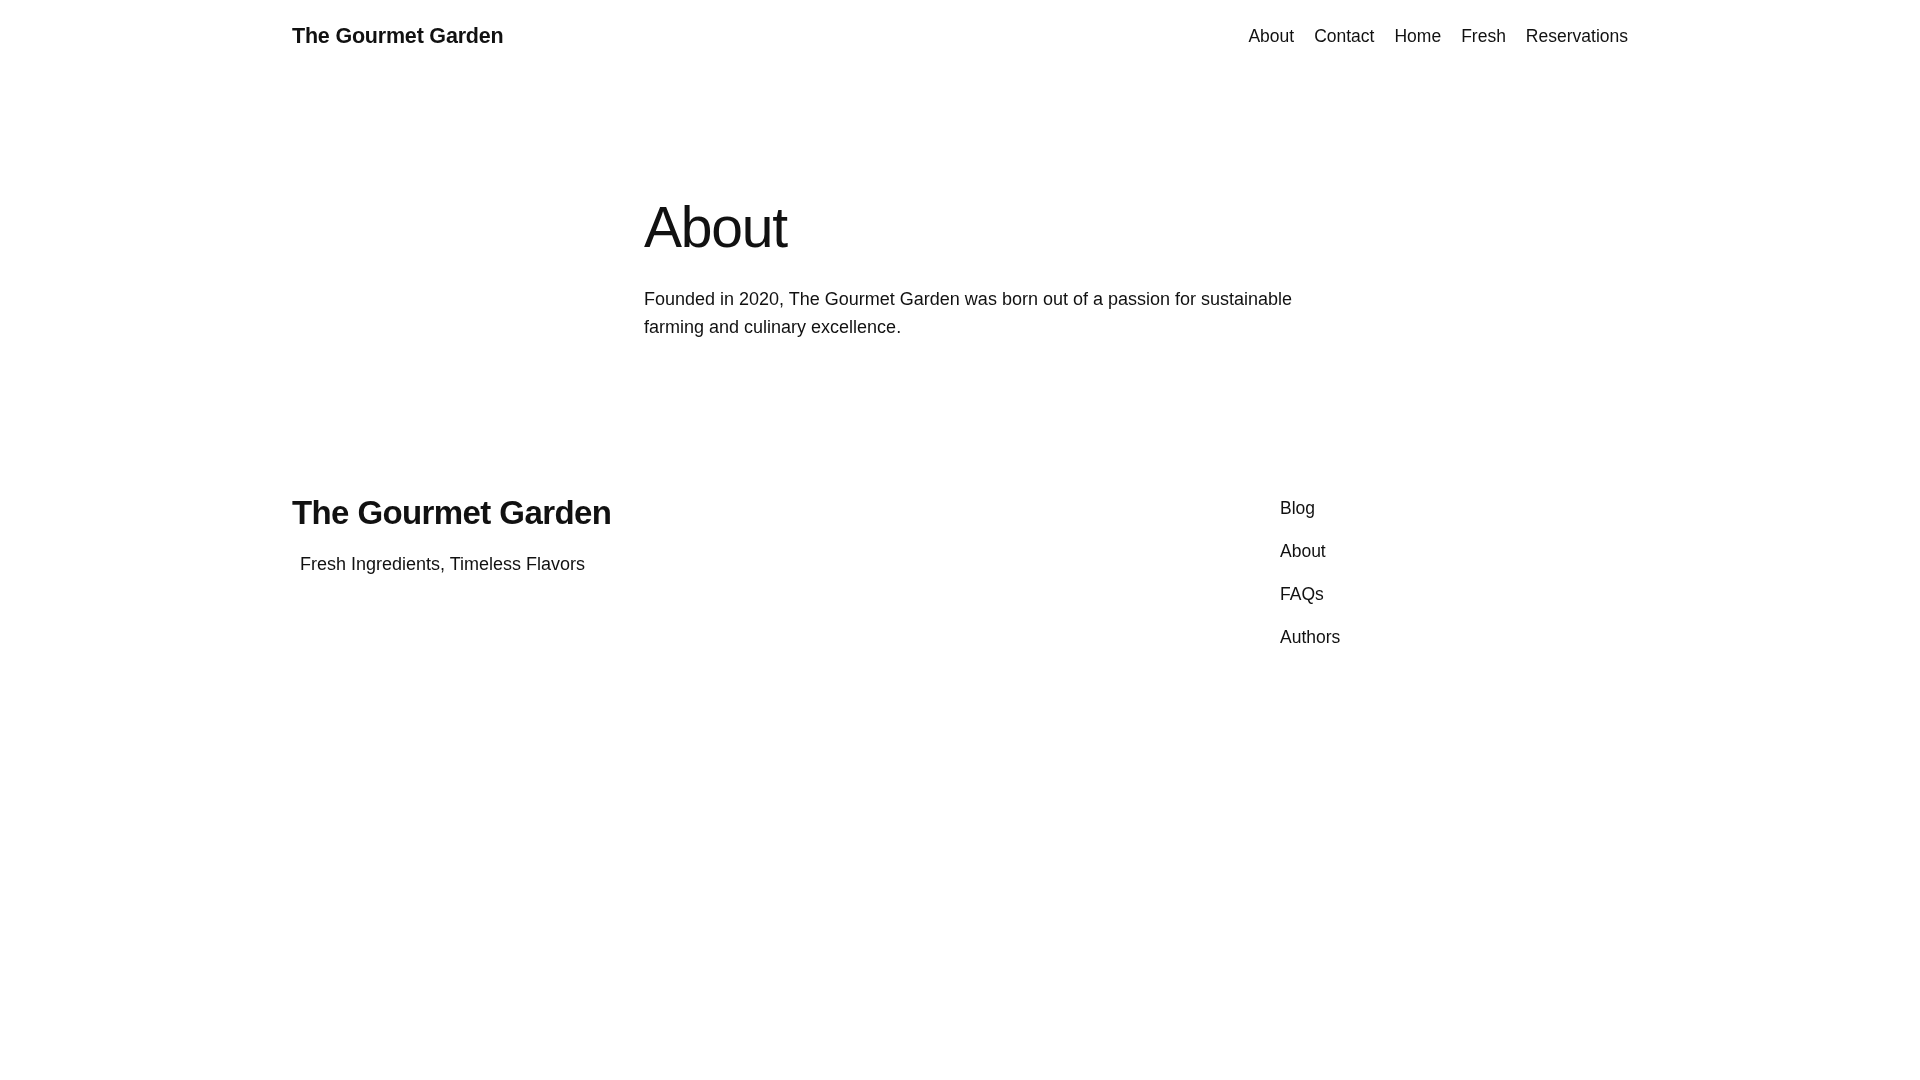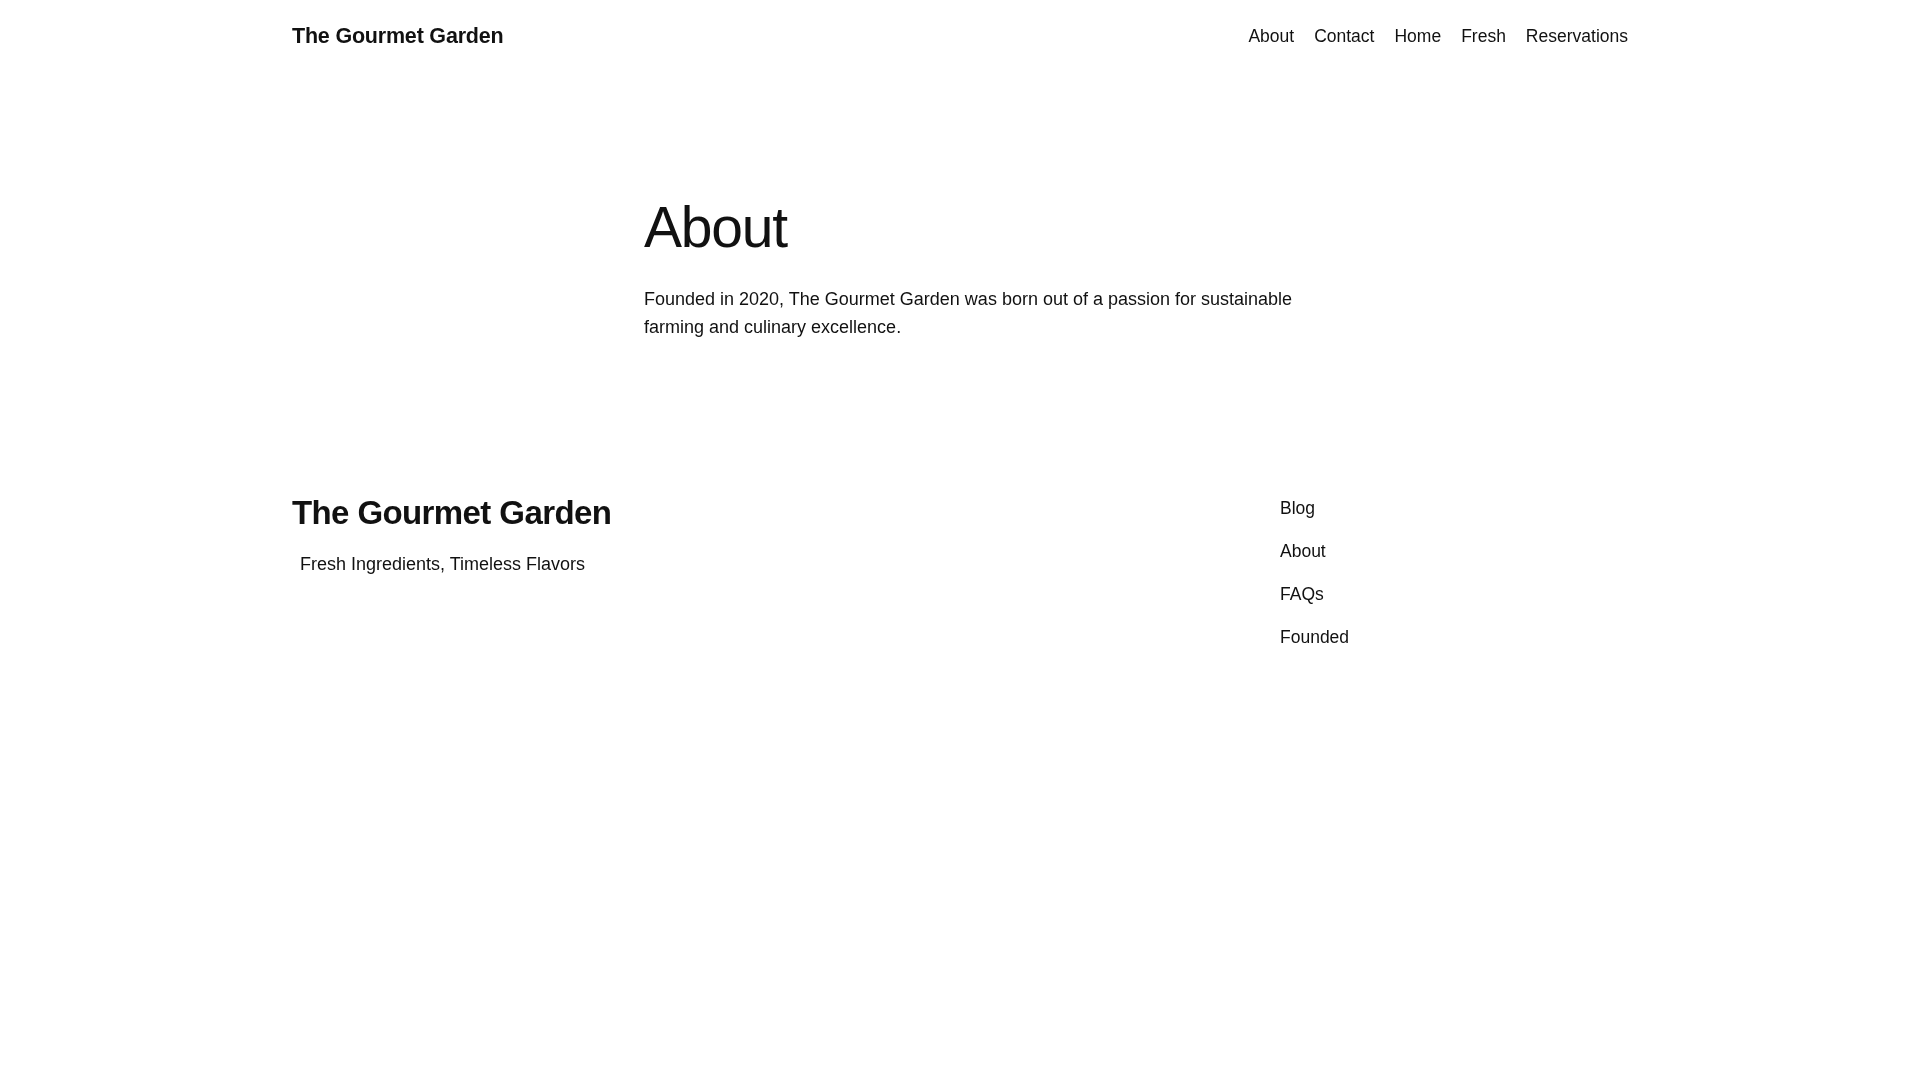--- a/index.html
+++ b/index.html
@@ -171,20 +171,20 @@
       <div class="footer-brand">
         <div class="footer-title">The Gourmet Garden</div>
         <p class="footer-tagline">Fresh Ingredients, Timeless Flavors</p>
       </div>
 
       <div class="footer-links">
         <div class="footer-col">
           <a href="#">Blog</a>
           <a href="#">About</a>
           <a href="#">FAQs</a>
-          <a href="#">Founded</a>
+          <a href="#">Authors</a>
         </div>
       </div>
     </div>
 
   </footer>
 
 </div>
 
 </body></html>

